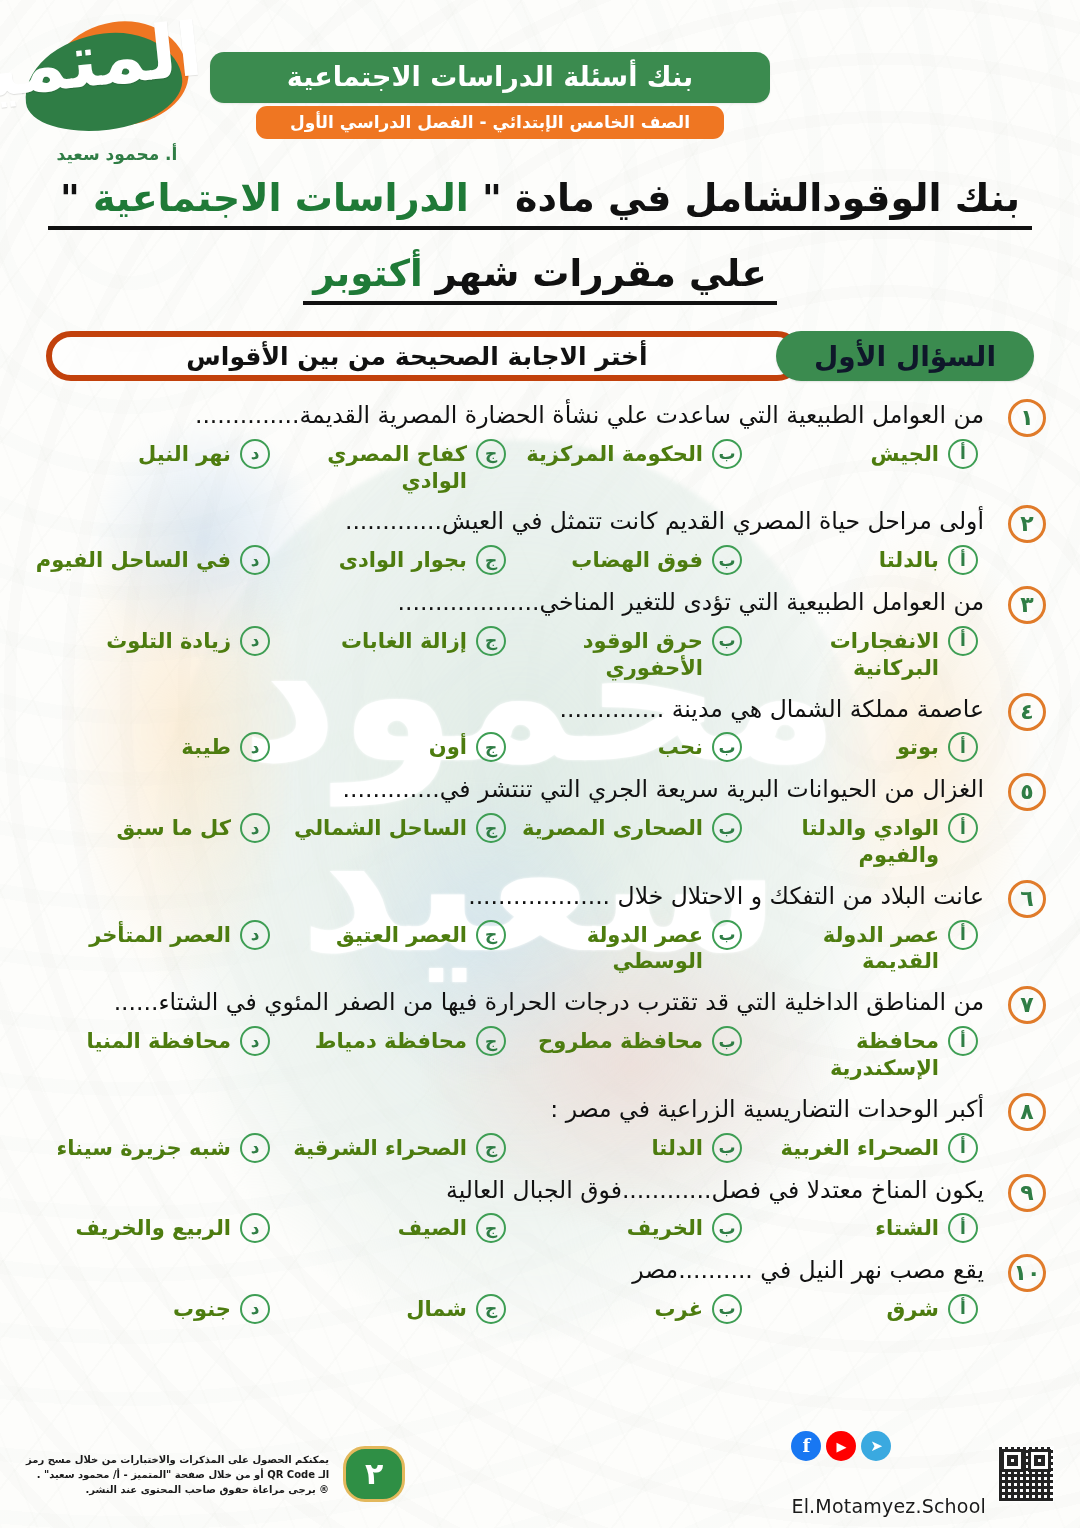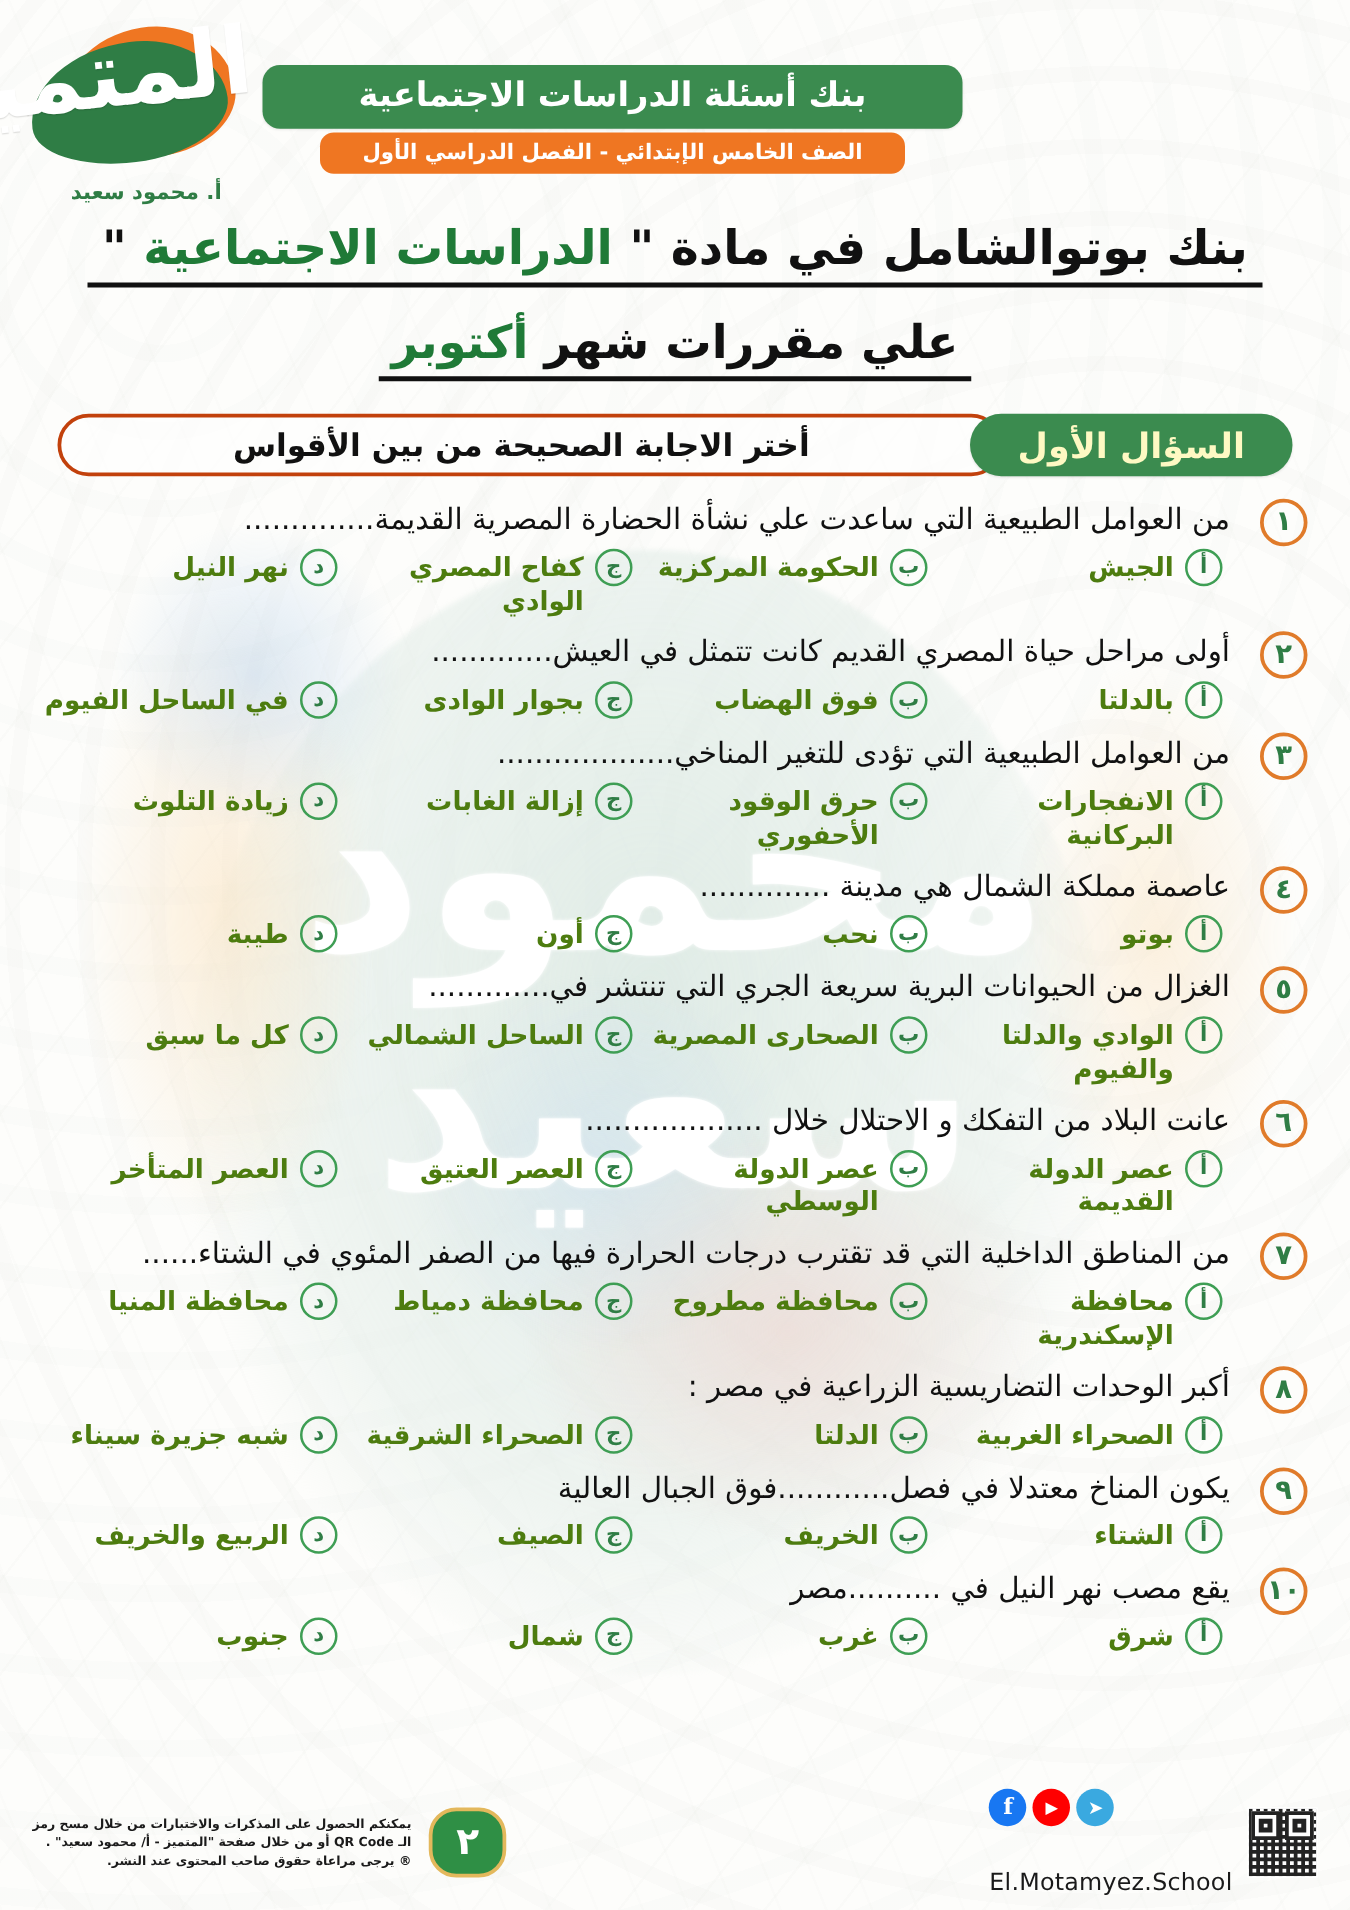--- a/index.html
+++ b/index.html
@@ -207,35 +207,35 @@
     margin: 26px 46px 0 46px;
     height: 50px;
     display: flex;
     flex-direction: row;
     align-items: stretch;
     position: relative;
   }
   .q-banner-label {
     flex: 0 0 258px;
     background: #3b8b4f;
-    color: #fef9c3;
+    color: #0f172a;
     font-size: 28px;
     font-weight: 700;
     border-radius: 26px;
     display: flex;
     align-items: center;
     justify-content: center;
     position: relative;
     z-index: 3;
     box-shadow: 0 1px 2px rgba(0,0,0,.1);
   }
   .q-banner-text {
     flex: 1 1 auto;
     margin-right: -26px;
-    border: 3px solid #c2410c;
+    border: 6px solid #c2410c;
     border-radius: 26px;
     background: rgba(255,255,255,.55);
     display: flex;
     align-items: center;
     justify-content: center;
     padding: 0 40px 0 26px;
     font-size: 25px;
     font-weight: 700;
     color: #111111;
     position: relative;
@@ -433,21 +433,21 @@
         <div class="logo-author">أ. محمود سعيد</div>
       </div>
 
       <div class="header-badges">
         <div class="badge-main">بنك أسئلة الدراسات الاجتماعية</div>
         <div class="badge-sub">الصف الخامس الإبتدائي - الفصل الدراسي الأول</div>
       </div>
     </div>
 
     <div class="title-block">
-      <div class="title-line1"><span>بنك بوتو</span><span>الشامل في مادة " </span><span class="green">الدراسات الاجتماعية</span><span> "</span></div>
+      <div class="title-line1"><span>بنك الوقود</span><span>الشامل في مادة " </span><span class="green">الدراسات الاجتماعية</span><span> "</span></div>
       <div class="title-line2-wrap">
         <div class="title-line2"><span>علي مقررات شهر </span><span class="green">أكتوبر</span></div>
       </div>
     </div>
 
     <div class="q-banner">
       <div class="q-banner-label">السؤال الأول</div>
       <div class="q-banner-text">أختر الاجابة الصحيحة من بين الأقواس</div>
     </div>
 

